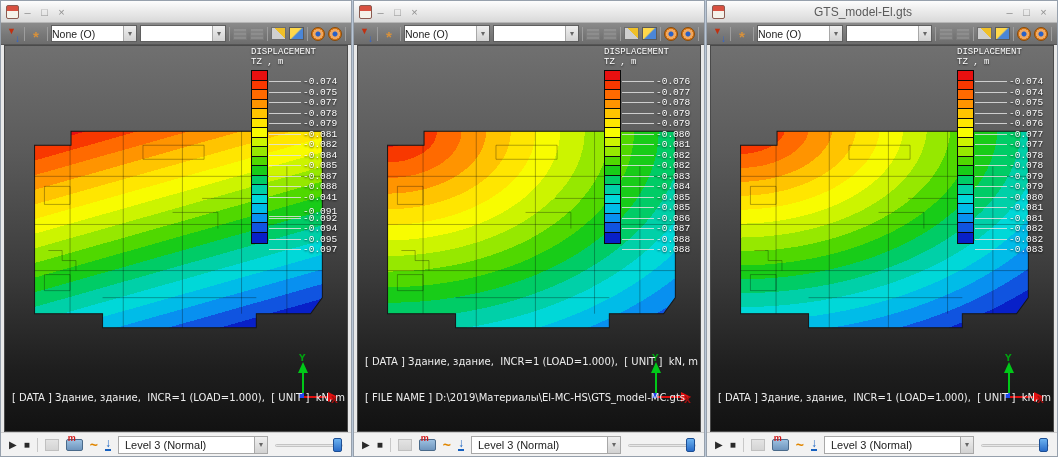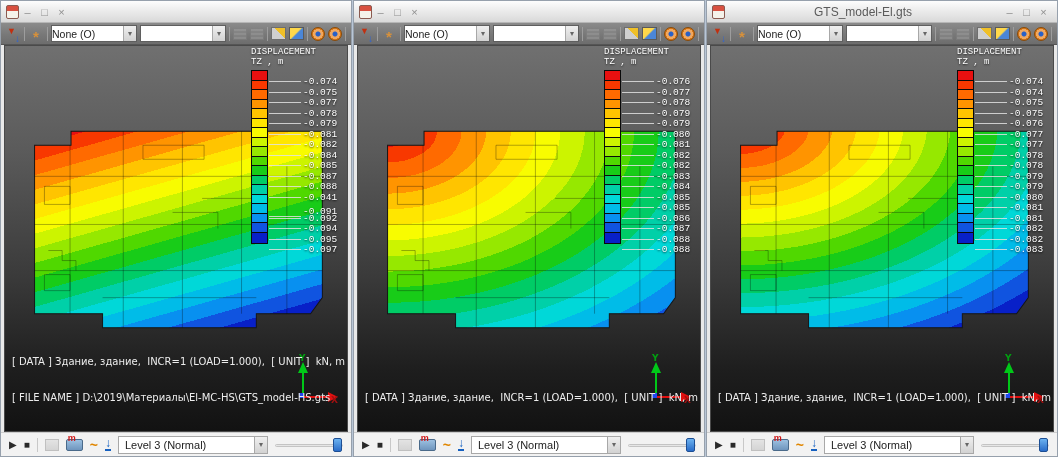--- a/index.html
+++ b/index.html
@@ -290,21 +290,20 @@
         <polygon points="21,20 31,20 26,9" fill="#00c818"></polygon>
         <text x="22" y="8" fill="#00a010">Y</text>
         <line x1="26" y1="44" x2="51" y2="44" stroke="#e01010" stroke-width="2"></line>
         <polygon points="51,39 51,49 61,44" fill="#e01010"></polygon>
         <text x="54" y="50" fill="#a01010">X</text>
         <rect x="22" y="40" width="5" height="5" fill="#2048f0"></rect>
       </svg>
 
       <div class="status">
         <div>[ DATA ] Здание, здание,  INCR=1 (LOAD=1.000),  [ UNIT ]  kN, m</div>
-        <div>[ FILE NAME ] D:\2019\Материалы\El-MC-HS\GTS_model-HS.gts</div>
       </div>
     </div>
 
     <div class="bottombar">
       <span class="bb-icon">▶</span>
       <span class="bb-icon">■</span>
       <span class="bb-sep"></span>
       <span class="dim-box"></span>
       <span class="video-ic">
         <span class="vm">m</span>
@@ -512,20 +511,21 @@
         <polygon points="21,20 31,20 26,9" fill="#00c818"></polygon>
         <text x="22" y="8" fill="#00a010">Y</text>
         <line x1="26" y1="44" x2="51" y2="44" stroke="#e01010" stroke-width="2"></line>
         <polygon points="51,39 51,49 61,44" fill="#e01010"></polygon>
         <text x="54" y="50" fill="#a01010">X</text>
         <rect x="22" y="40" width="5" height="5" fill="#2048f0"></rect>
       </svg>
 
       <div class="status">
         <div>[ DATA ] Здание, здание,  INCR=1 (LOAD=1.000),  [ UNIT ]  kN, m</div>
+        <div>[ FILE NAME ] D:\2019\Материалы\El-MC-HS\GTS_model-MC.gts</div>
       </div>
     </div>
 
     <div class="bottombar">
       <span class="bb-icon">▶</span>
       <span class="bb-icon">■</span>
       <span class="bb-sep"></span>
       <span class="dim-box"></span>
       <span class="video-ic">
         <span class="vm">m</span>

